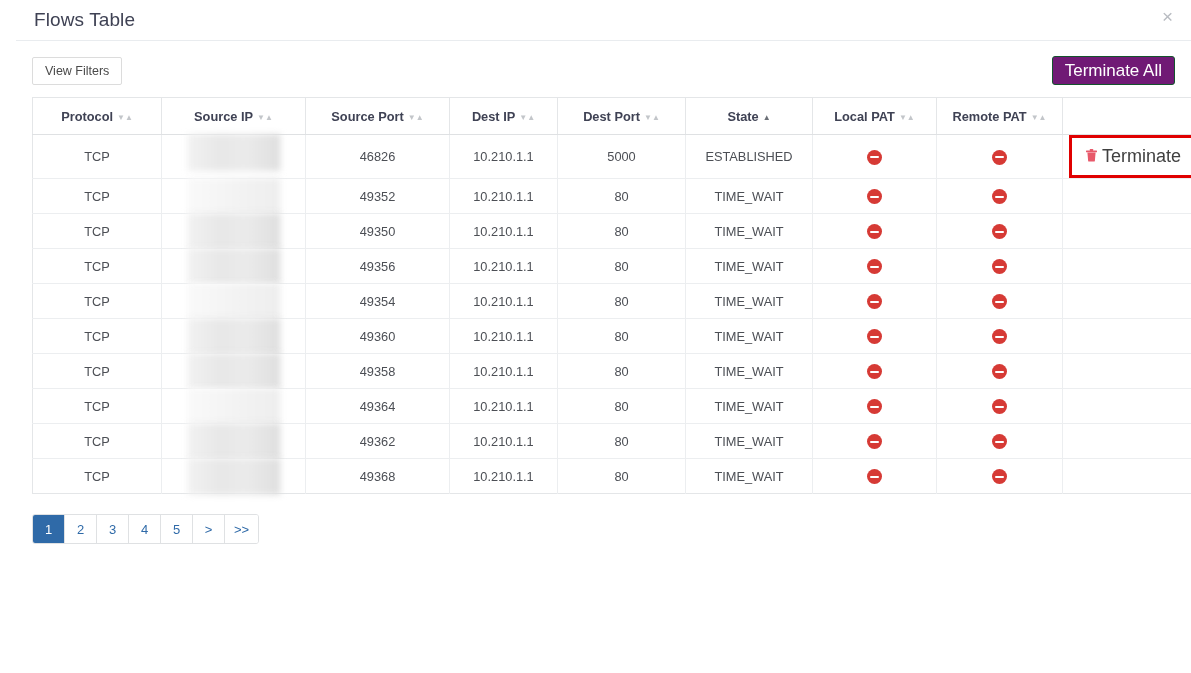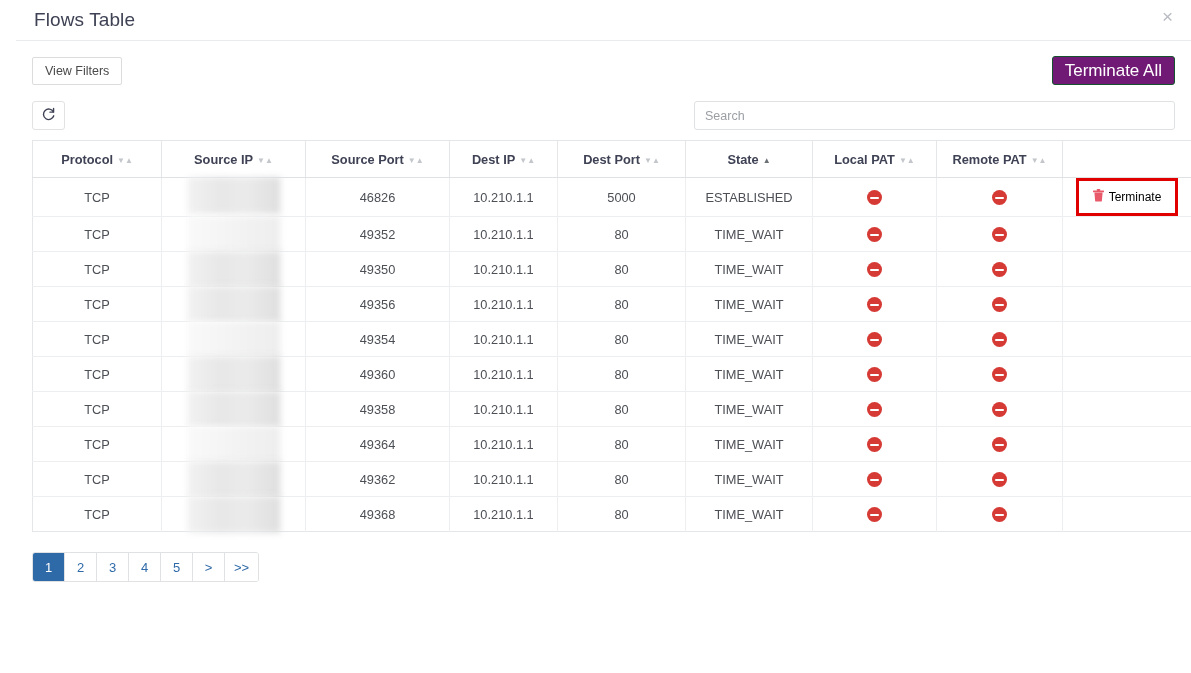--- a/index.html
+++ b/index.html
@@ -213,22 +213,22 @@
     top: 6.5px;
     height: 2px;
     background: #ffffff;
     border-radius: 1px;
   }
   
   .terminate-link {
     display: inline-flex;
     align-items: center;
     gap: 5px;
-    color: #000000;
-    font-size: 12px;
+    color: #404040;
+    font-size: 18px;
     cursor: pointer;
     text-decoration: none;
   }
   .highlight-box {
     display: inline-block;
     border: 3px solid #e00000;
     padding: 8px 14px;
     background: #fff;
     position: relative;
     z-index: 5;
@@ -306,31 +306,20 @@
   </div>
 
   <div class="modal-body">
 
     <div class="toolbar-row">
       <button class="btn-view-filters">View Filters</button>
       <button class="btn-terminate-all">Terminate All</button>
     </div>
 
 
-    <div class="table-controls">
-      <button class="btn-refresh">
-        <span>
-          <svg width="15" height="15" viewBox="0 0 16 16" fill="none" aria-hidden="true">
-            <path d="M13.2 5.2A5.6 5.6 0 1 0 13.6 9.4" stroke="#3f4254" stroke-width="1.5" stroke-linecap="round" fill="none"></path>
-            <path d="M13.4 1.6 L13.4 5.5 L9.6 5.5" stroke="#3f4254" stroke-width="1.5" stroke-linecap="round" stroke-linejoin="round" fill="none"></path>
-          </svg>
-        </span>
-      </button>
-      <input class="search-input" type="text" placeholder="Search" style="">
-    </div>
 
     <table class="flows">
       <colgroup>
         <col style="width:129px">
           <col style="width:144px">
           <col style="width:144px">
         <col style="width:108px">
           <col style="width:128px">
           <col style="width:127px">
         <col style="width:124px">

